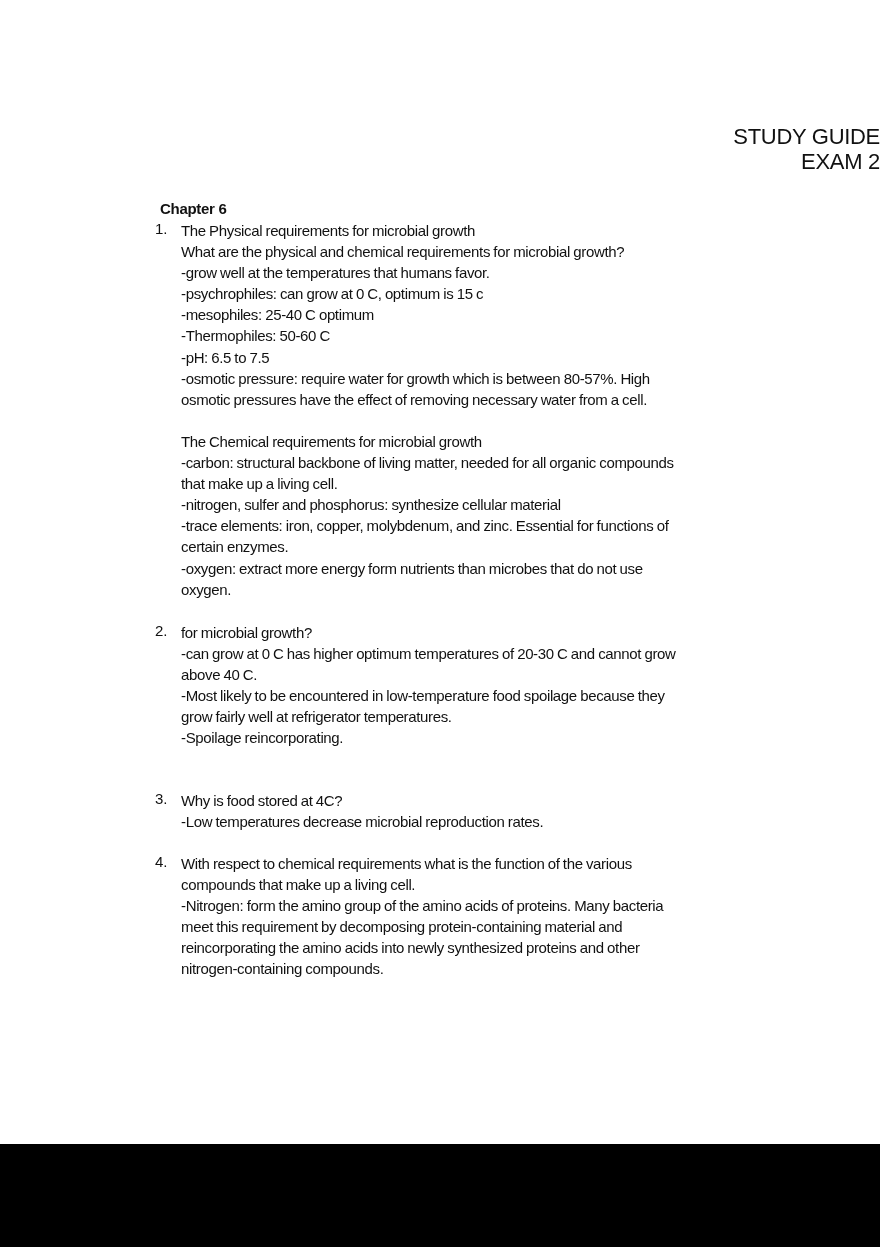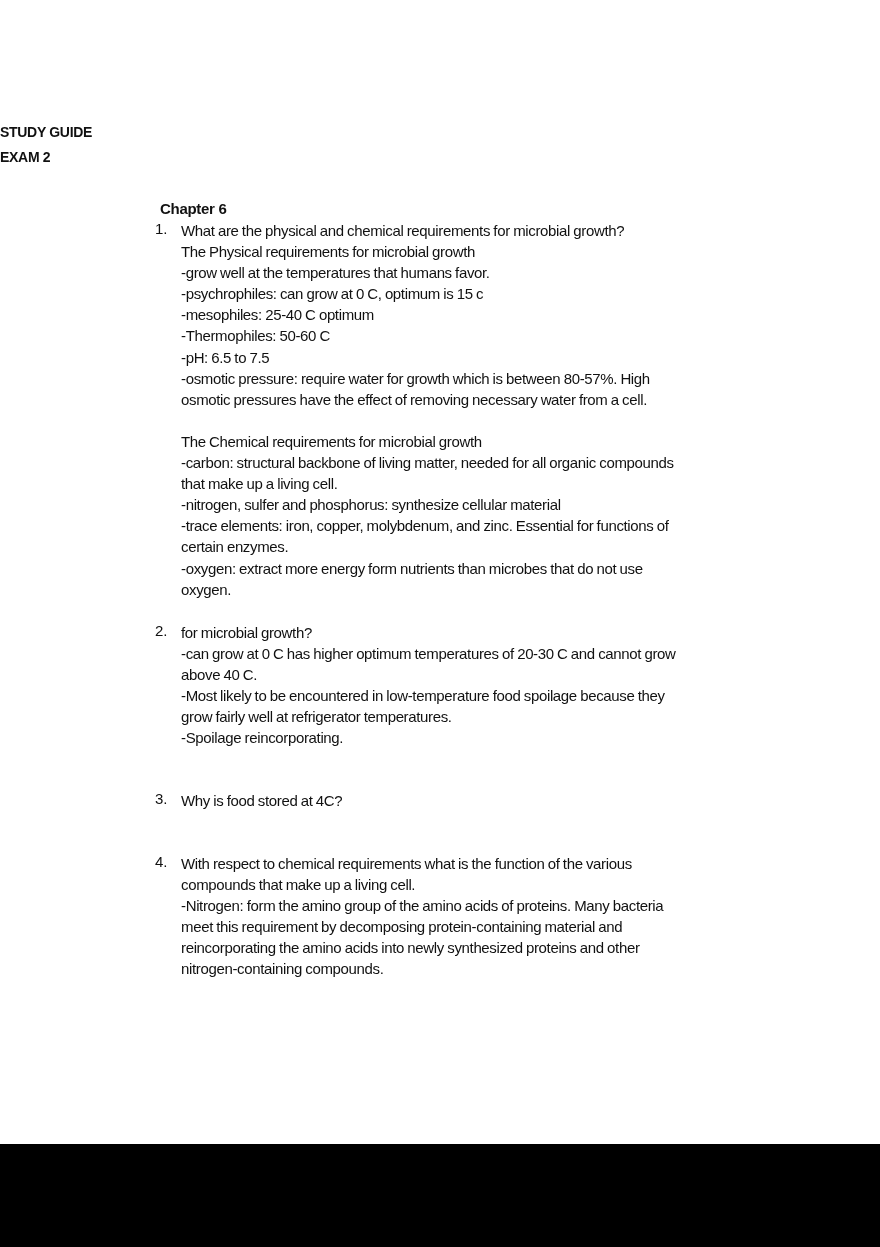--- a/index.html
+++ b/index.html
@@ -1,19 +1,19 @@
 <!DOCTYPE html>
 <html><head>
 <meta charset="utf-8">
 <style>
   html, body { margin:0; padding:0; }
   body { width:880px; height:1247px; background:#ffffff; position:relative; overflow:hidden;
          font-family:"Liberation Sans", sans-serif; color:#111; }
   .page { position:absolute; left:0; top:0; width:880px; height:1144px; background:#fff; }
-  .title { position:absolute; left:0; width:880px; text-align:left; font-weight:bold; font-size:14px; letter-spacing:-0.3px; }
+  .title { position:absolute; left:0; width:880px; text-align:right; font-weight:normal; font-size:22px; letter-spacing:-0.3px; }
   .chapter { position:absolute; left:129px; top:200px; font-weight:bold; font-size:15px; letter-spacing:-0.3px;margin-left:31px; }
   .item { position:absolute; left:155px; width:600px; }
   .num { position:absolute; left:0; top:0; font-size:15px; }
   .body { position:absolute; left:26px; top:0; width:575px; font-size:15px; line-height:21.1px; letter-spacing:-0.35px; word-spacing:-0.5px; }
   .line { display:block; white-space:pre-wrap; }
   .gap { display:block; height:21.1px; }
   .footer-bar { position:absolute; left:0; top:1144px; width:880px; height:103px; background:#000; }
 </style>
 </head>
 <body>
@@ -21,22 +21,22 @@
 <div class="page">
 
   <div class="title" style="top:124px;">STUDY GUIDE</div>
   <div class="title" style="top:149px;">EXAM 2</div>
 
   <div class="chapter">Chapter 6</div>
 
   <div class="item" style="top:220px;">
     <span class="num">1.</span>
     <div class="body">
+      <span class="line">The Physical requirements for microbial growth</span>
       <span class="line">What are the physical and chemical requirements for microbial growth?</span>
-      <span class="line">The Physical requirements for microbial growth</span>
       <span class="line">-grow well at the temperatures that humans favor.</span>
       <span class="line">-psychrophiles: can grow at 0 C, optimum is 15 c</span>
       <span class="line">-mesophiles: 25-40 C optimum</span>
       <span class="line">-Thermophiles: 50-60 C</span>
       <span class="line">-pH: 6.5 to 7.5</span>
       <span class="line">-osmotic pressure: require water for growth which is between 80-57%. High</span>
       <span class="line">osmotic pressures have the effect of removing necessary water from a cell.</span>
       <span class="gap"></span>
       <span class="line">The Chemical requirements for microbial growth</span>
       <span class="line">-carbon: structural backbone of living matter, needed for all organic compounds</span>
@@ -58,20 +58,21 @@
       <span class="line">-Most likely to be encountered in low-temperature food spoilage because they</span>
       <span class="line">grow fairly well at refrigerator temperatures.</span>
       <span class="line">-Spoilage reincorporating.</span>
     </div>
   </div>
 
   <div class="item" style="top:790px;">
     <span class="num">3.</span>
     <div class="body">
       <span class="line">Why is food stored at 4C?</span>
+      <span class="line">-Low temperatures decrease microbial reproduction rates.</span>
     </div>
   </div>
 
   <div class="item" style="top:853px;">
     <span class="num">4.</span>
     <div class="body">
       <span class="line">With respect to chemical requirements what is the function of the various</span>
       <span class="line">compounds that make up a living cell.</span>
       <span class="line">-Nitrogen: form the amino group of the amino acids of proteins. Many bacteria</span>
       <span class="line">meet this requirement by decomposing protein-containing material and</span>

